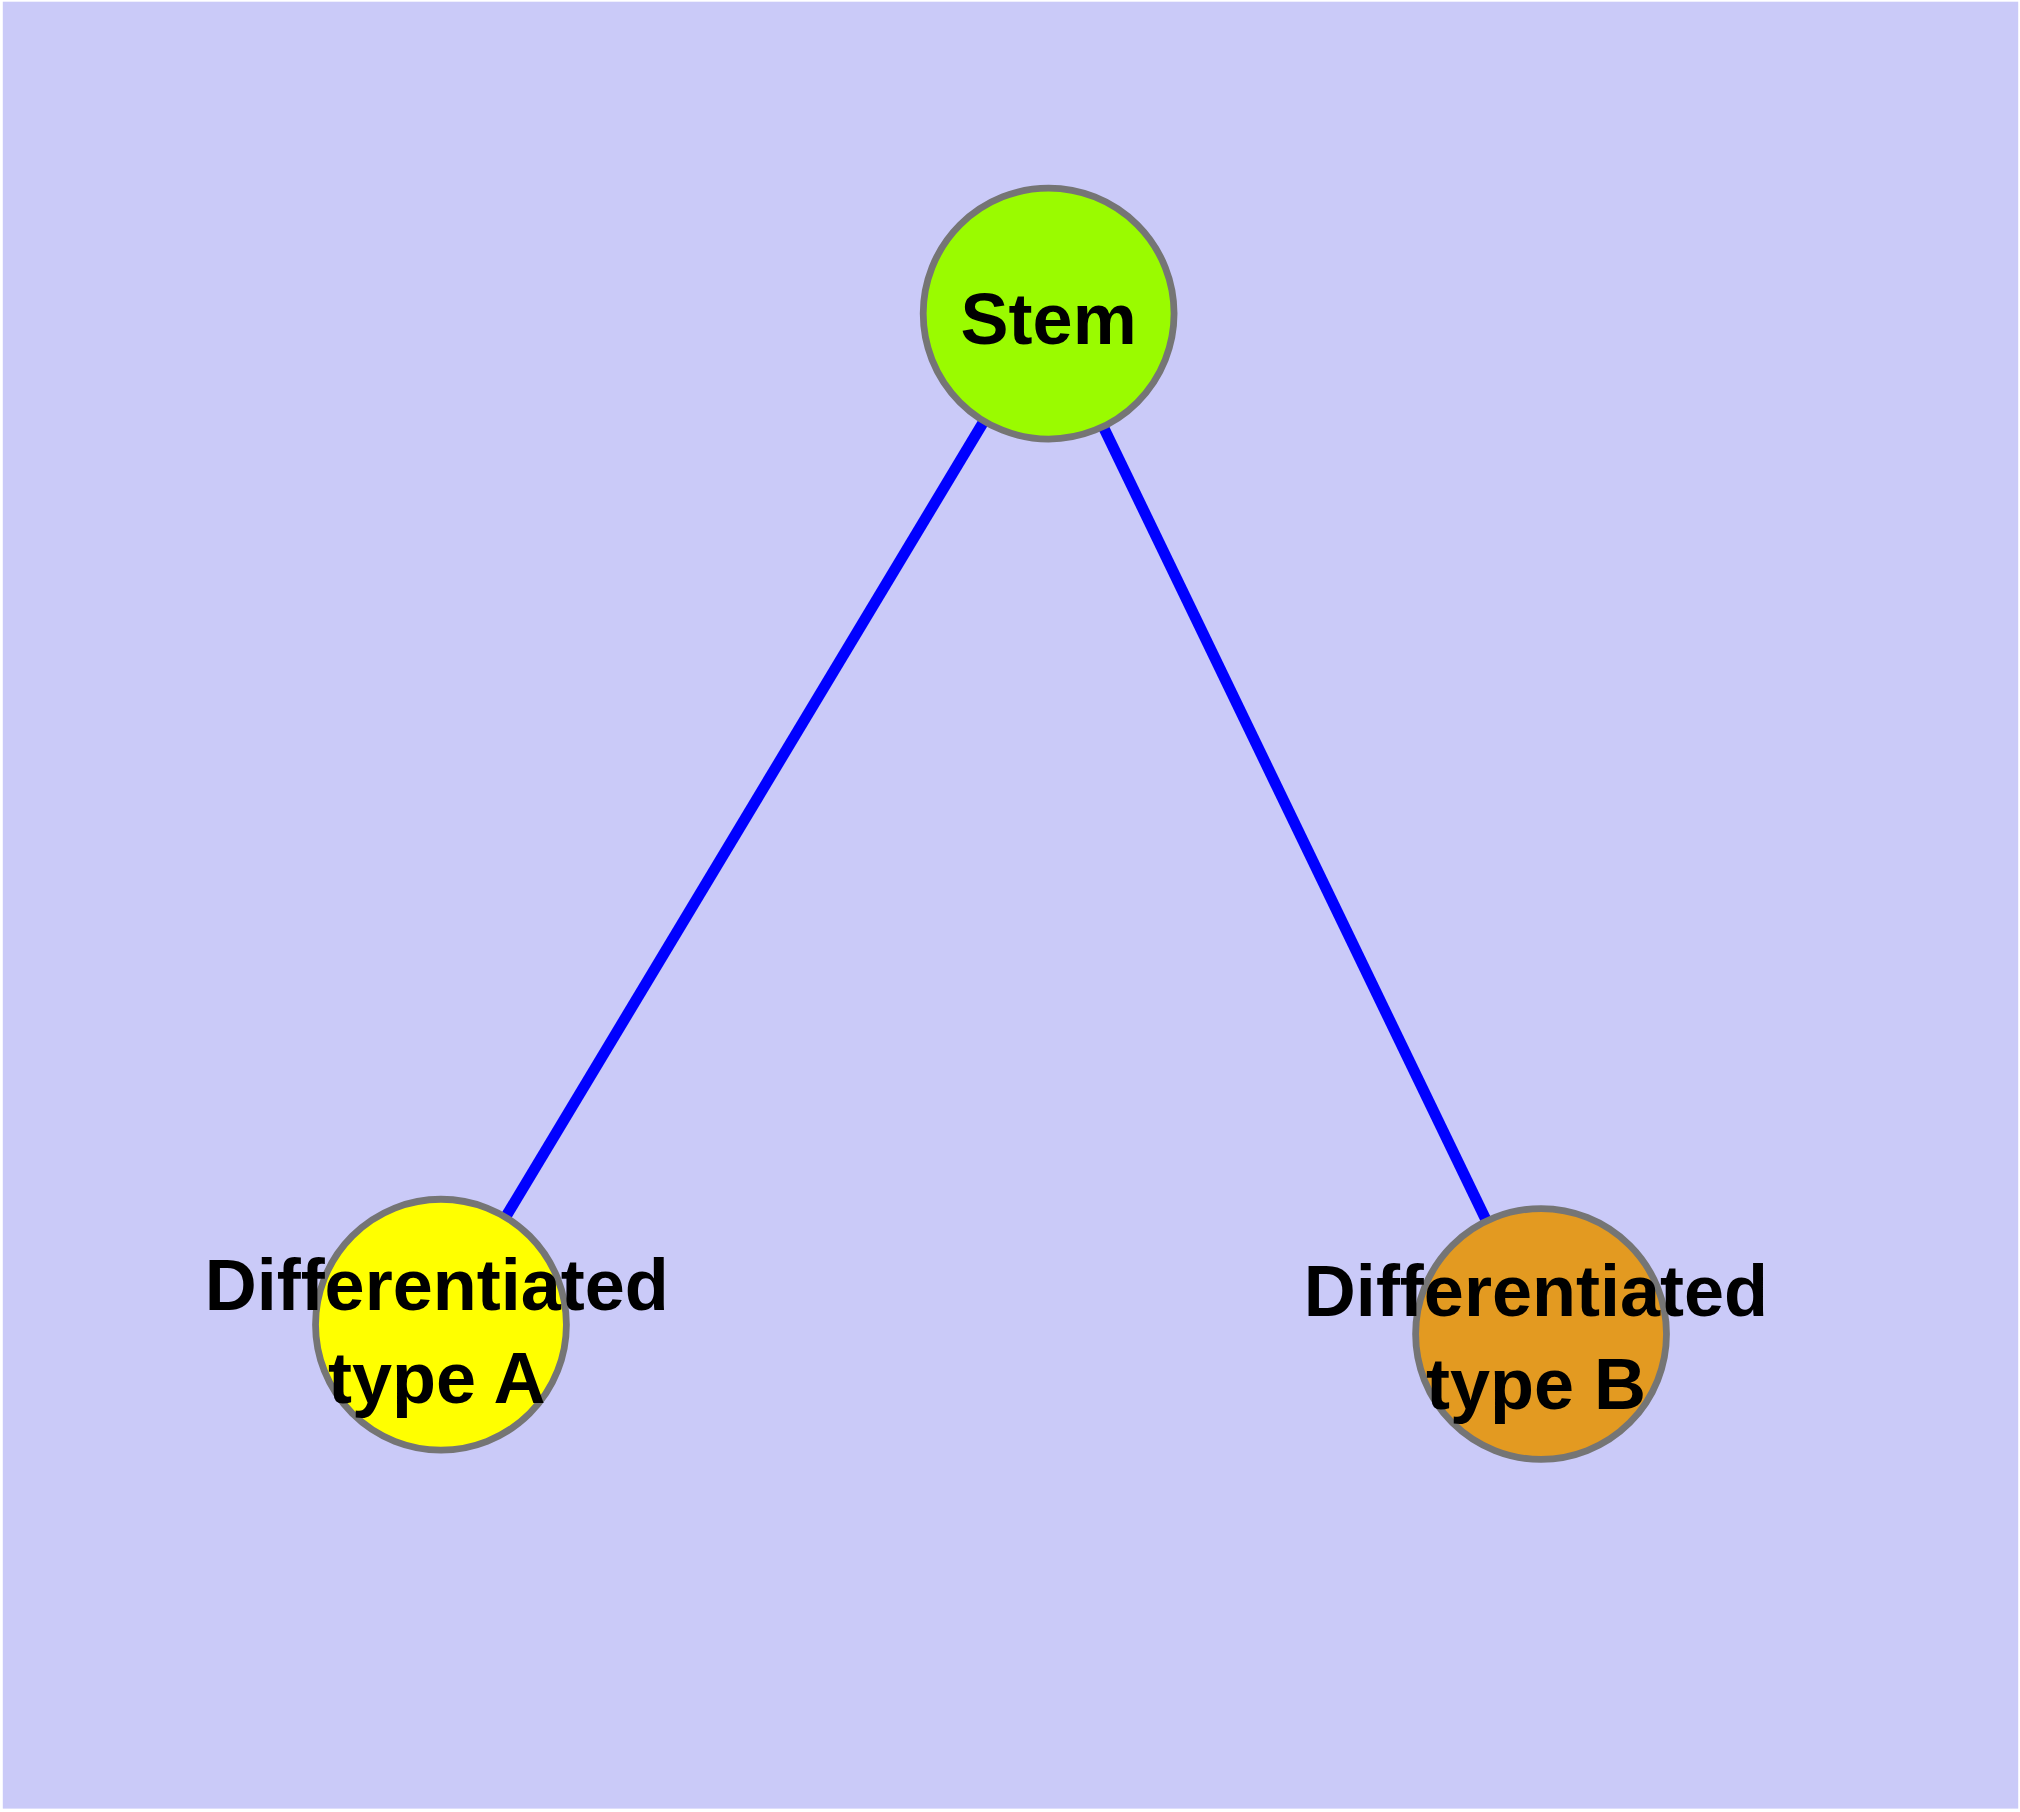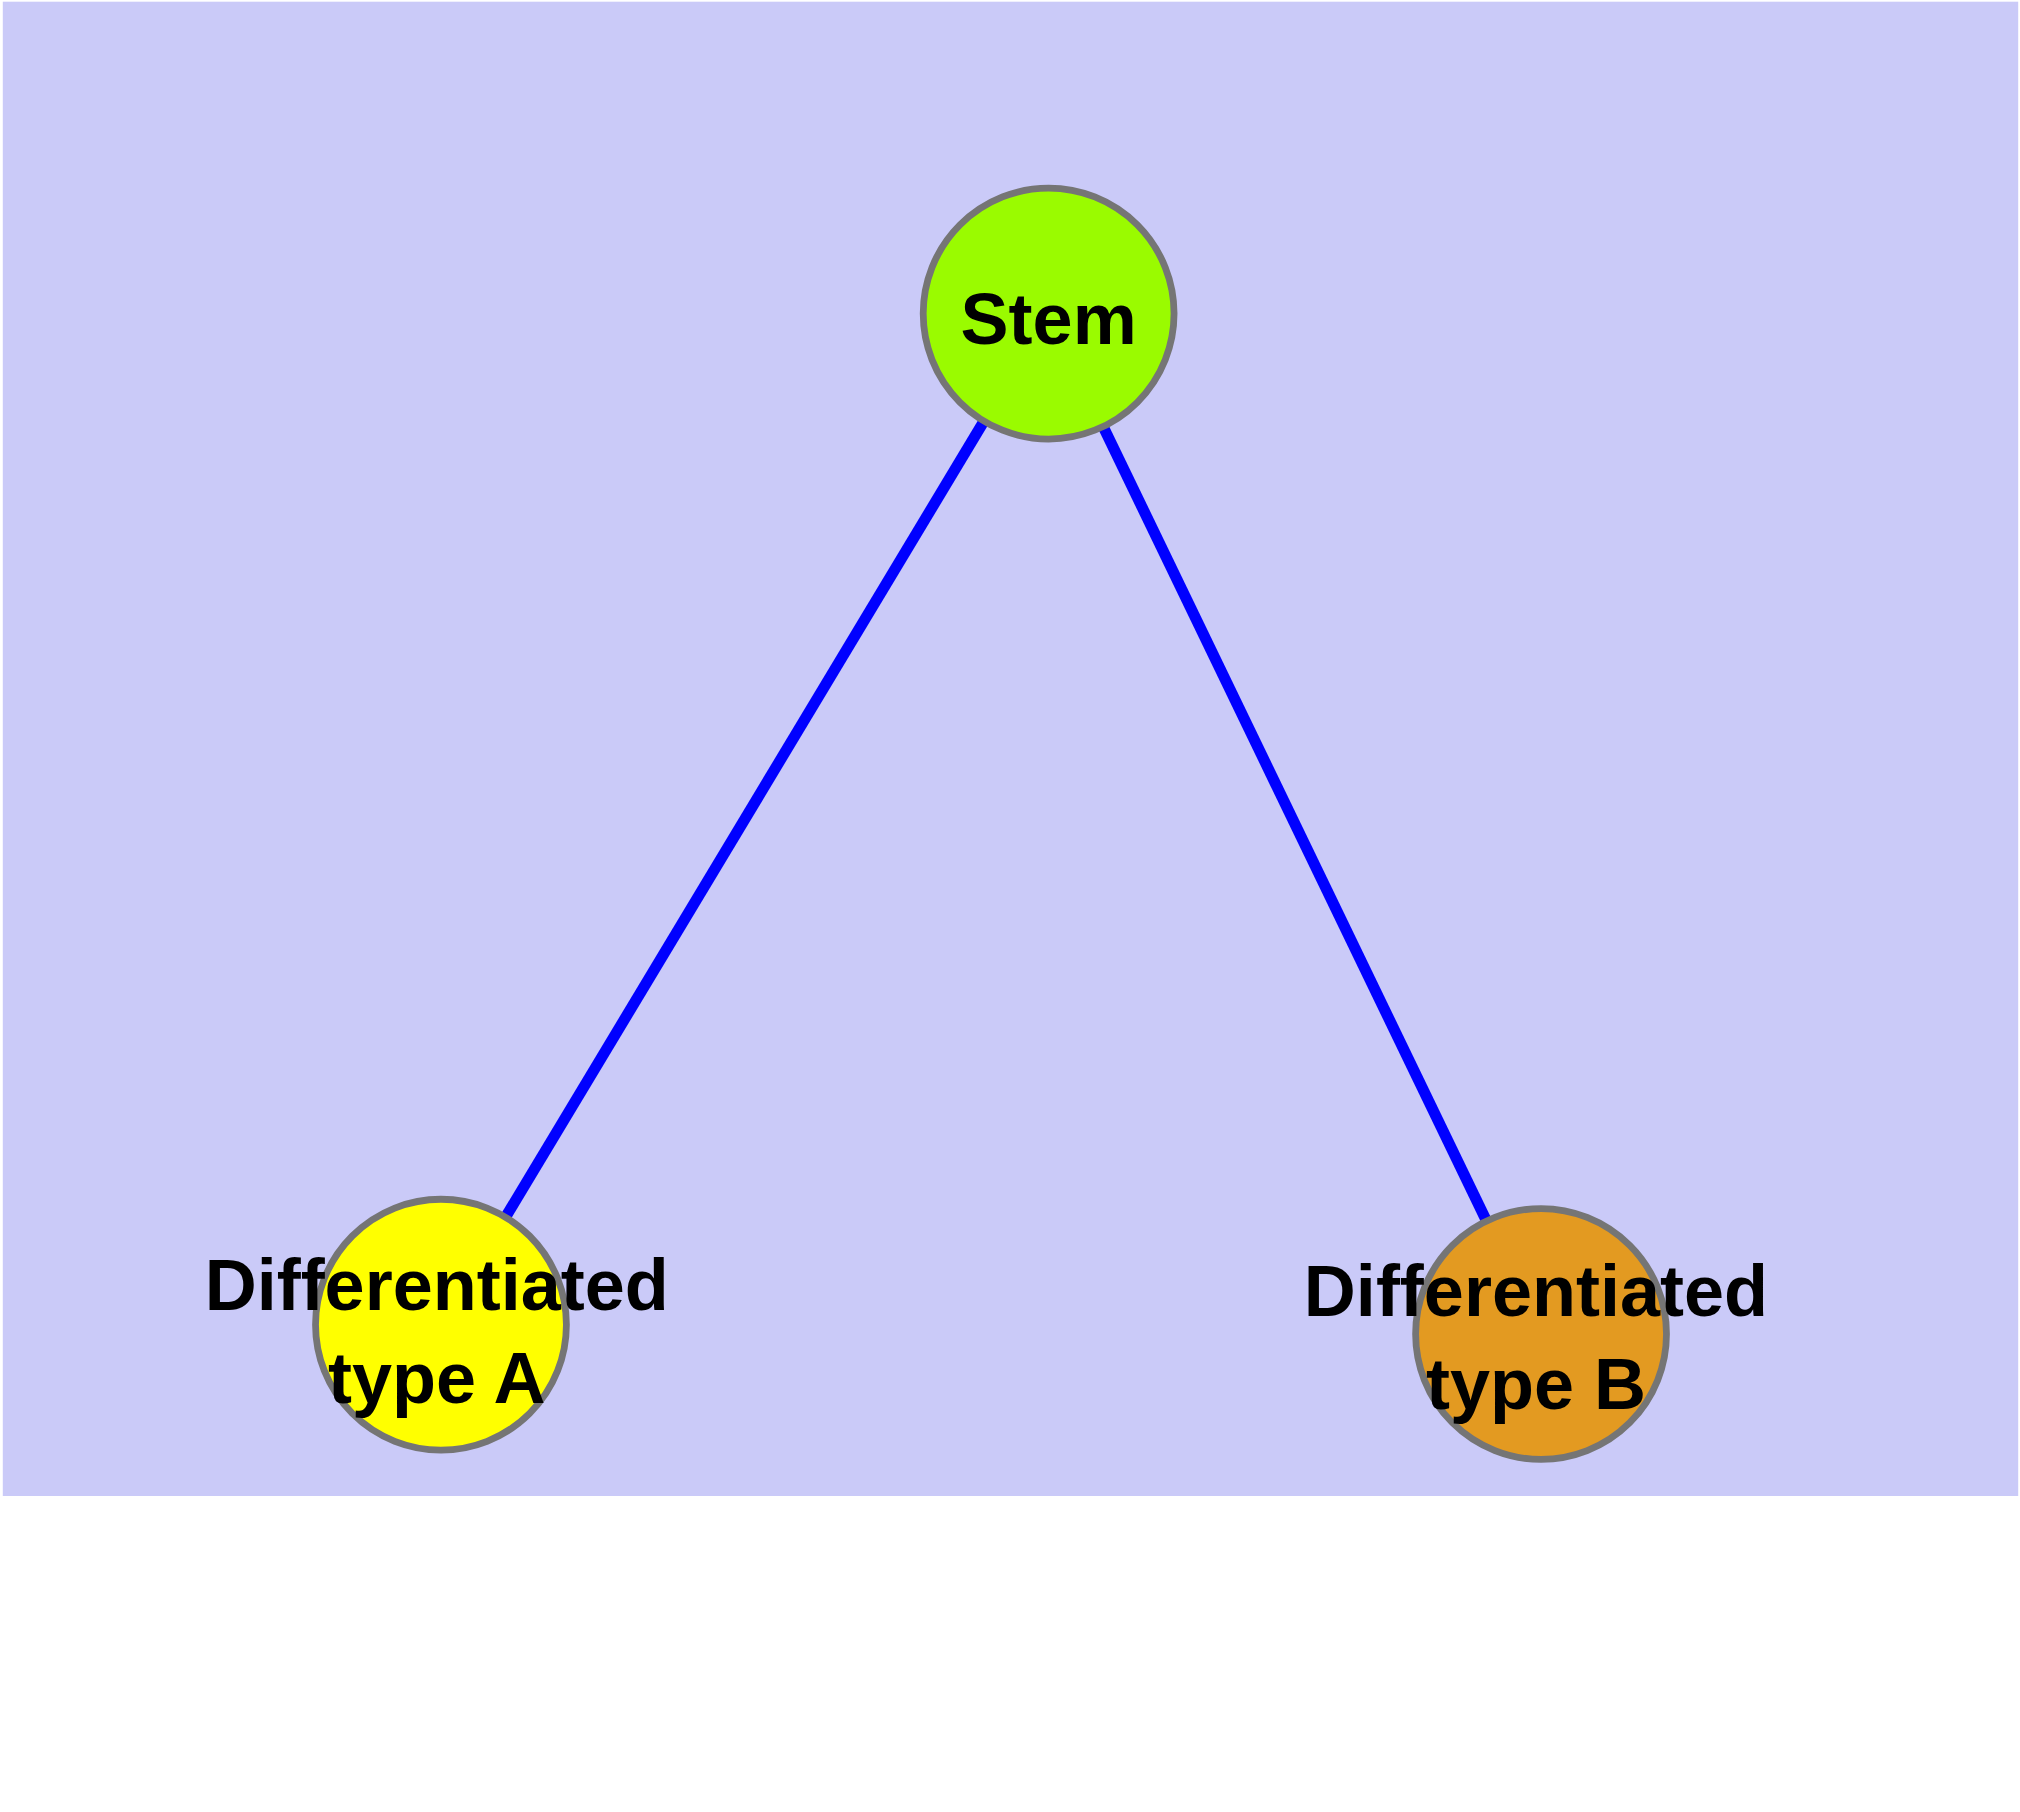--- a/index.html
+++ b/index.html
@@ -4,21 +4,21 @@
 <title>Diagram</title>
 <style>
   html, body {
     margin: 0;
     padding: 0;
     background: #ffffff;
   }
   .stage {
     position: relative;
     width: 2021px;
-    height: 1496px;
+    height: 1812px;
     background: #ffffff;
   }
   svg.graph {
     display: block;
     width: 2021px;
     height: 1812px;
   }
   .edge {
     stroke-width: 13;
     stroke-linecap: butt;

